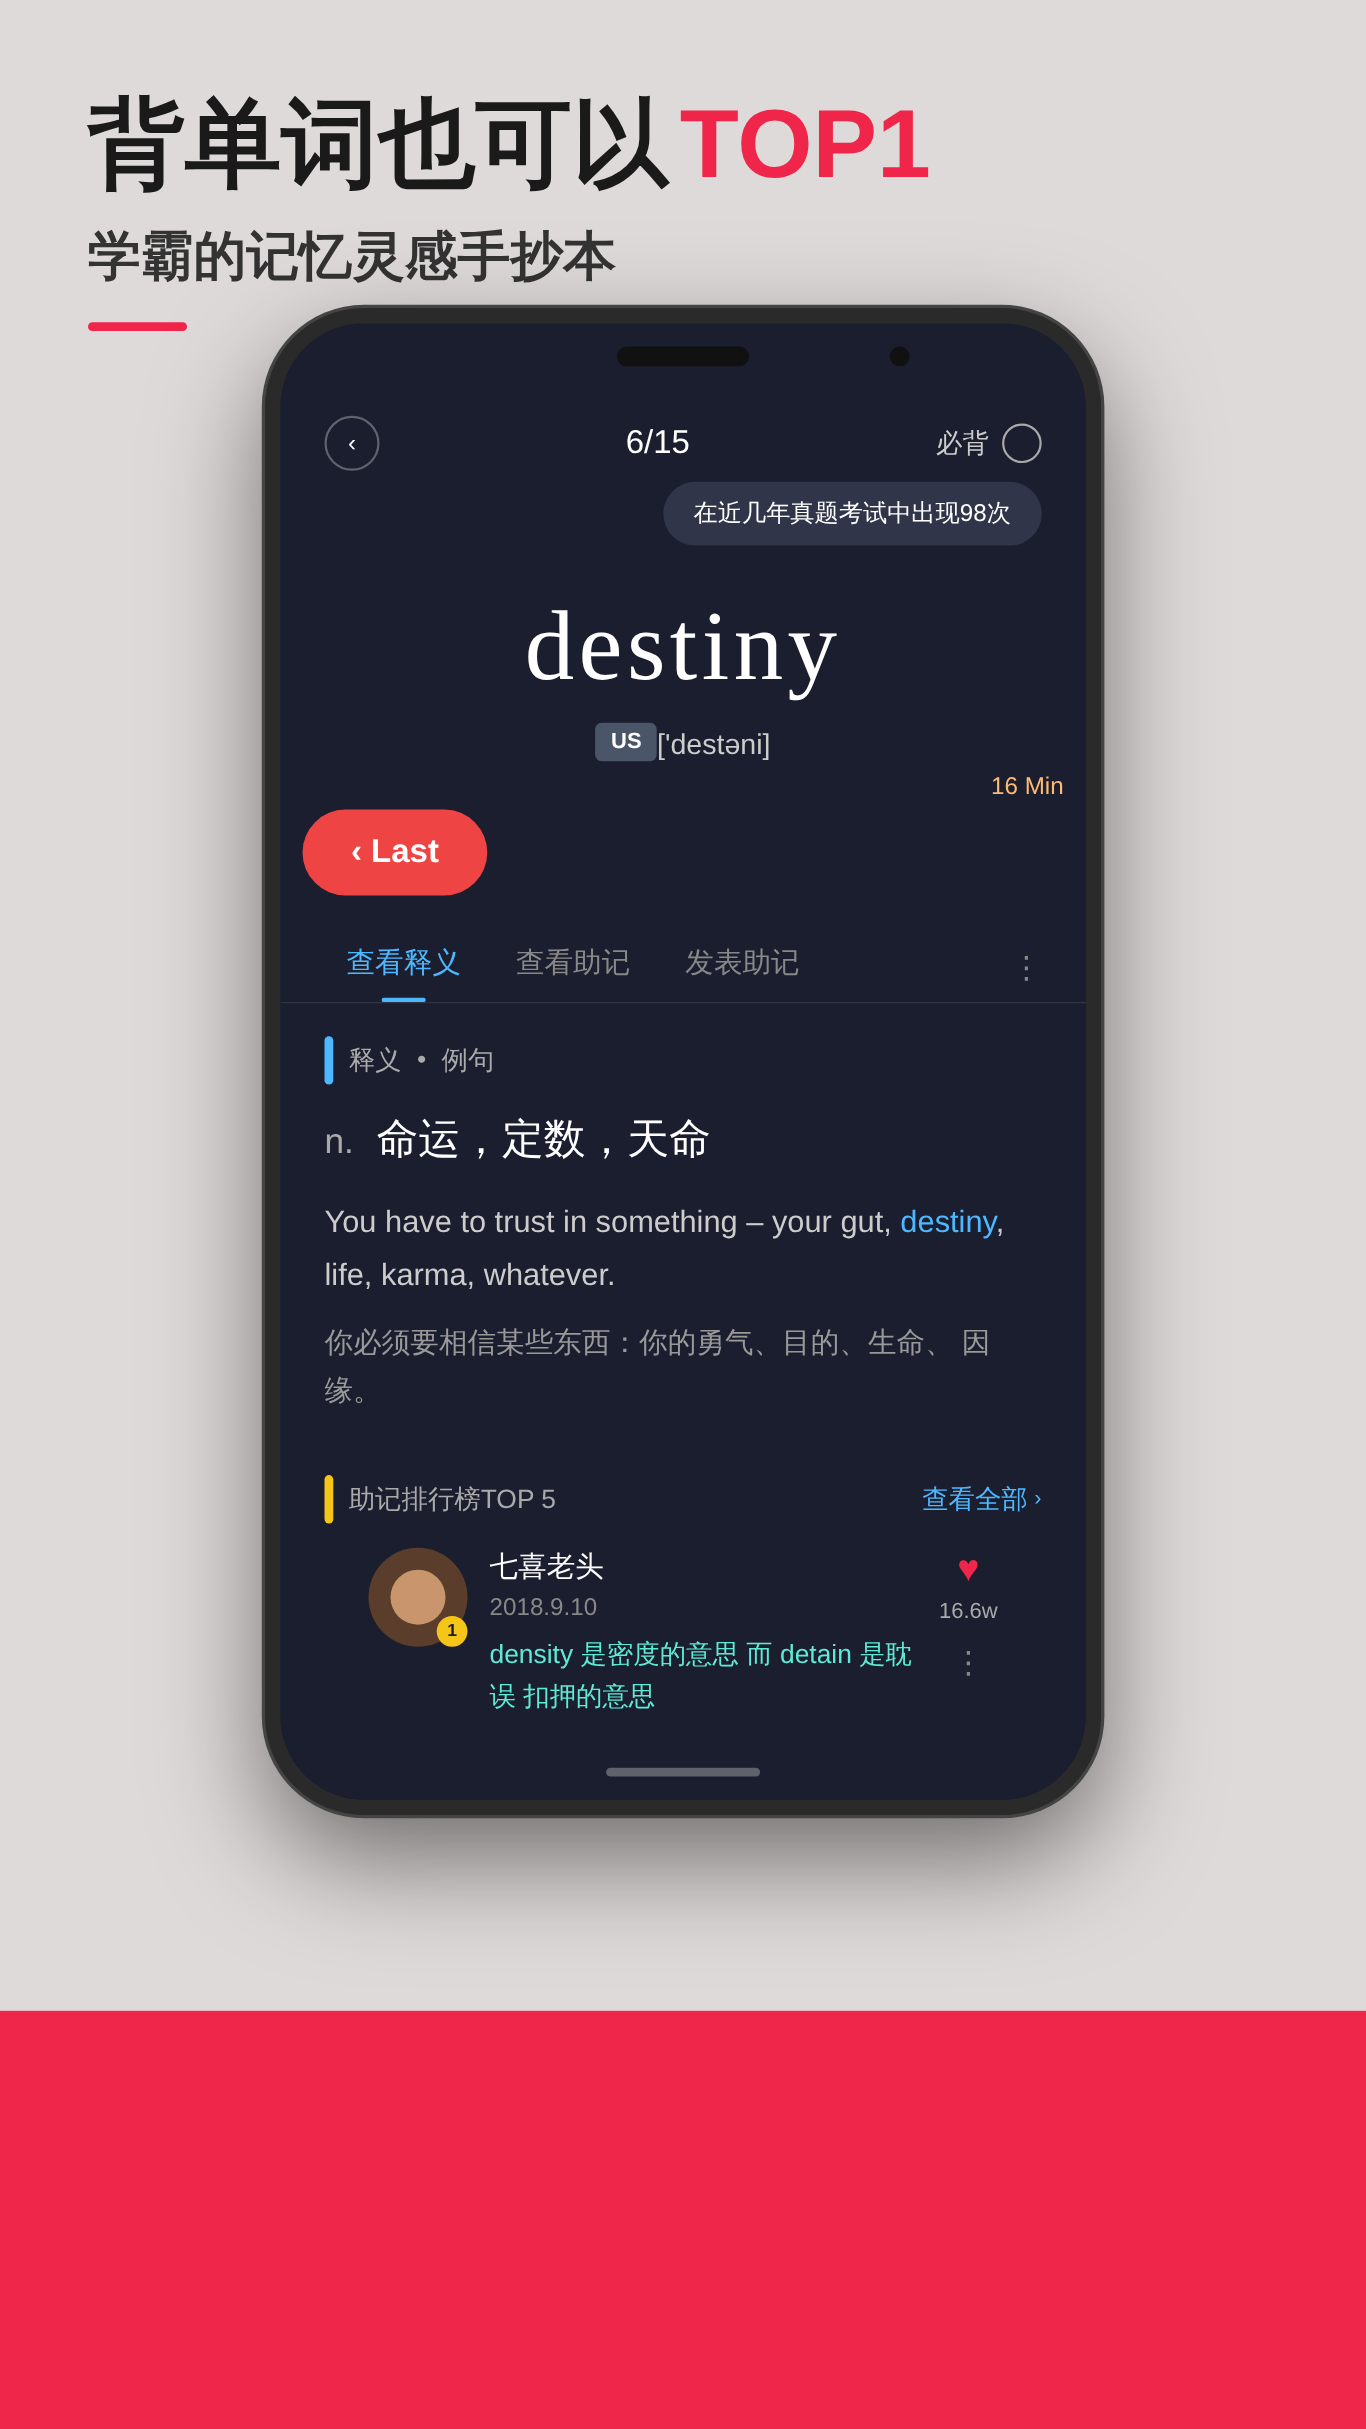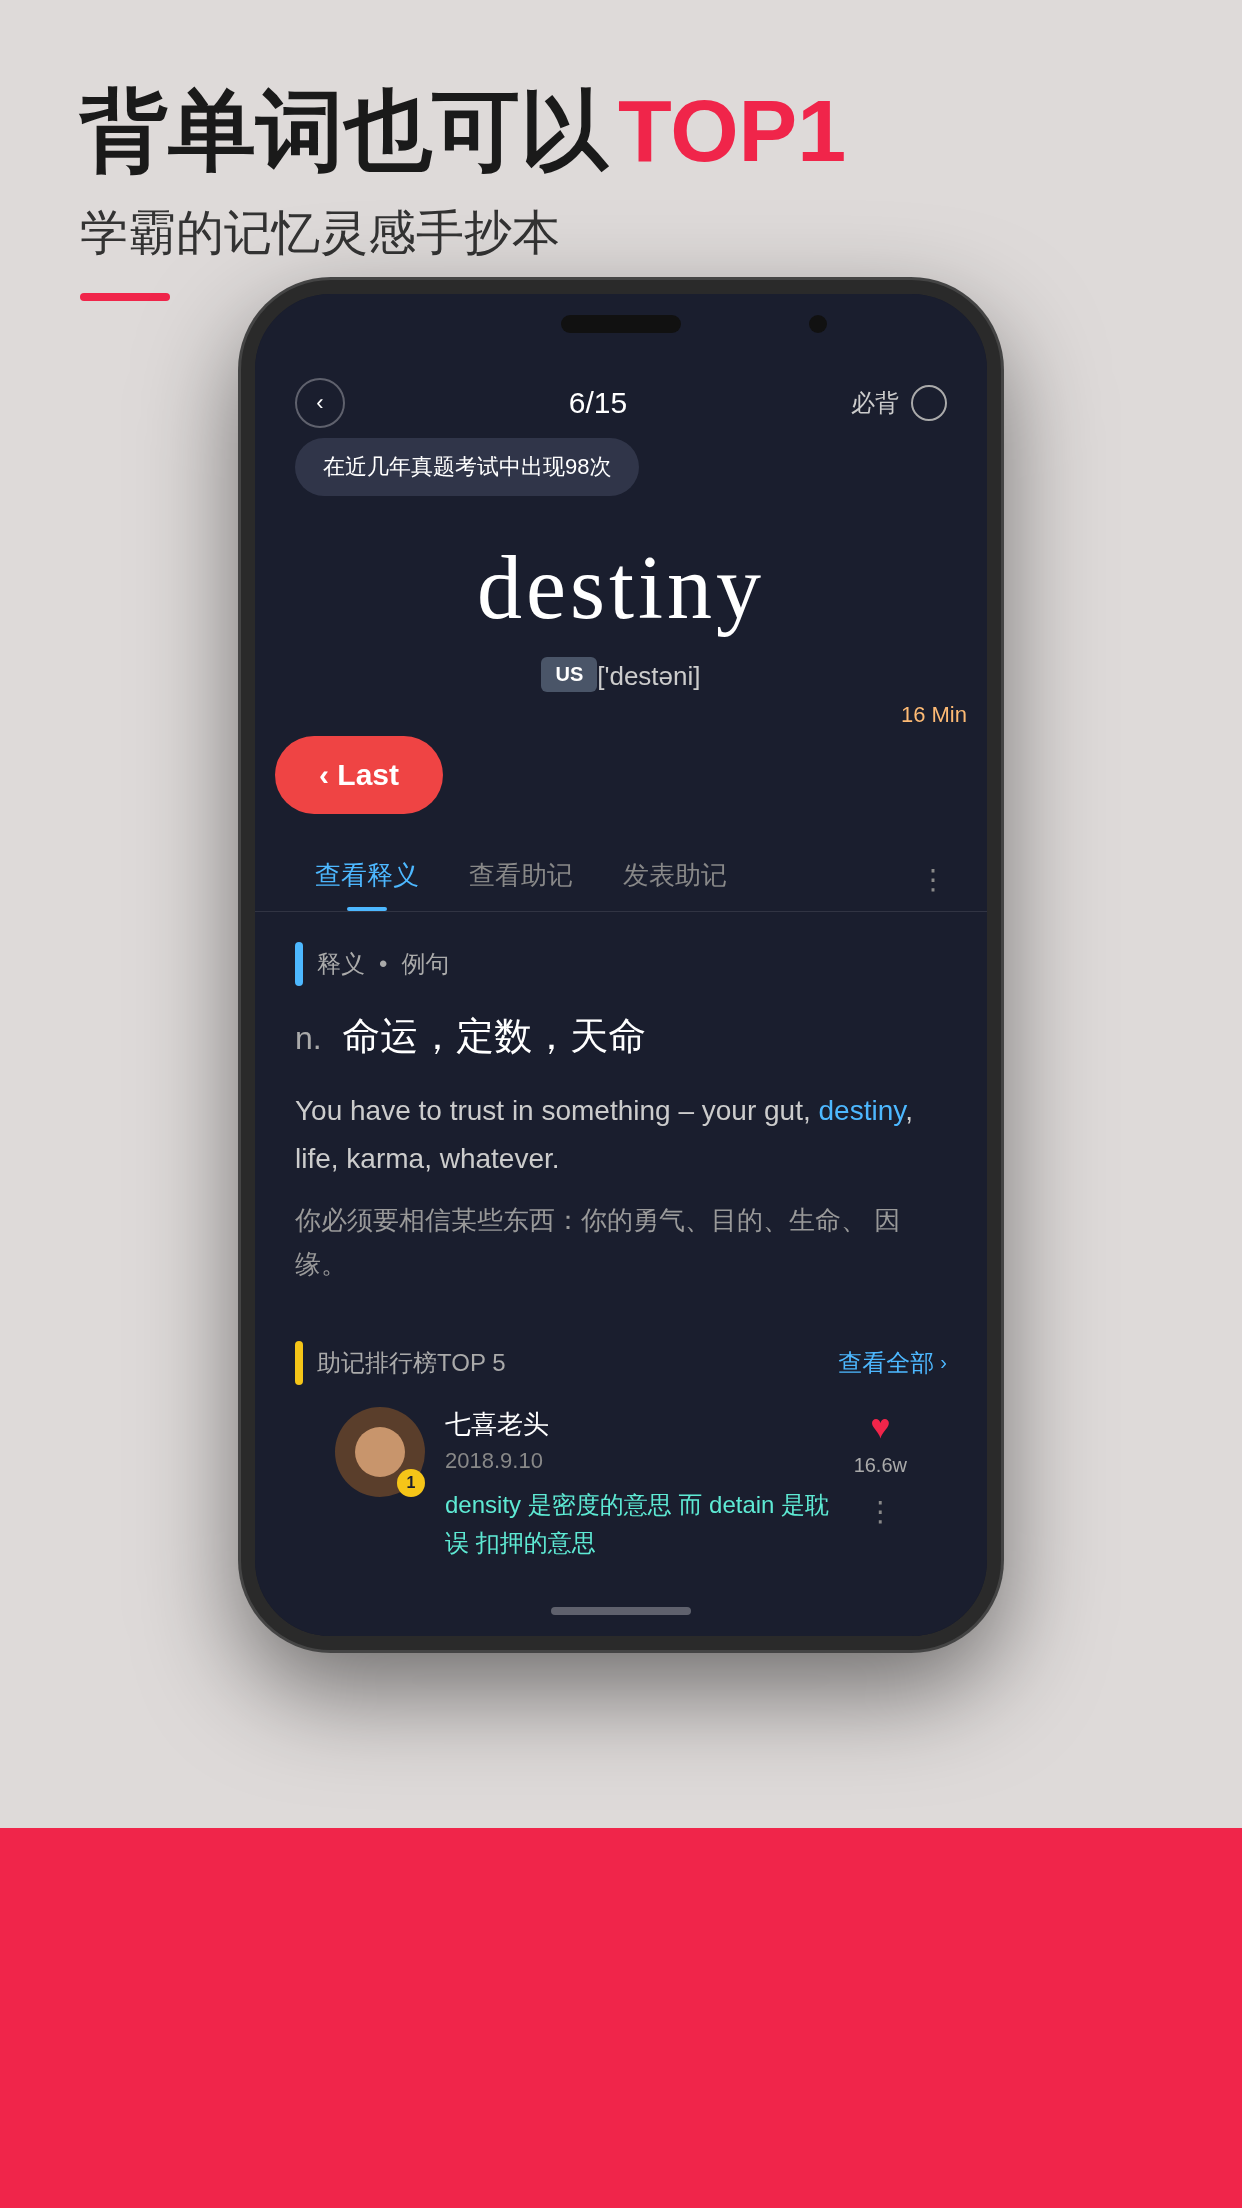--- a/index.html
+++ b/index.html
@@ -38,21 +38,21 @@
       gap: 10px;
     }
     .top-title-highlight {
       color: #f0254a;
       font-weight: 900;
     }
     .top-subtitle {
       font-size: 48px;
       color: #333;
       margin-top: 20px;
-      font-weight: 400;
+      font-weight: 700;
     }
     .top-underline {
       width: 90px;
       height: 8px;
       background: #f0254a;
       margin-top: 28px;
       border-radius: 4px;
     }
 
     
@@ -154,21 +154,21 @@
     .must-learn-circle {
       width: 36px;
       height: 36px;
       border-radius: 50%;
       border: 2px solid #aaa;
     }
 
     
     .tooltip-row {
       display: flex;
-      justify-content: flex-start;
+      justify-content: flex-end;
       padding: 0 40px 0;
       margin-bottom: 10px;
     }
     .tooltip {
       background: rgba(50,55,75,0.95);
       color: #fff;
       font-size: 22px;
       padding: 14px 28px;
       border-radius: 30px;
     }

